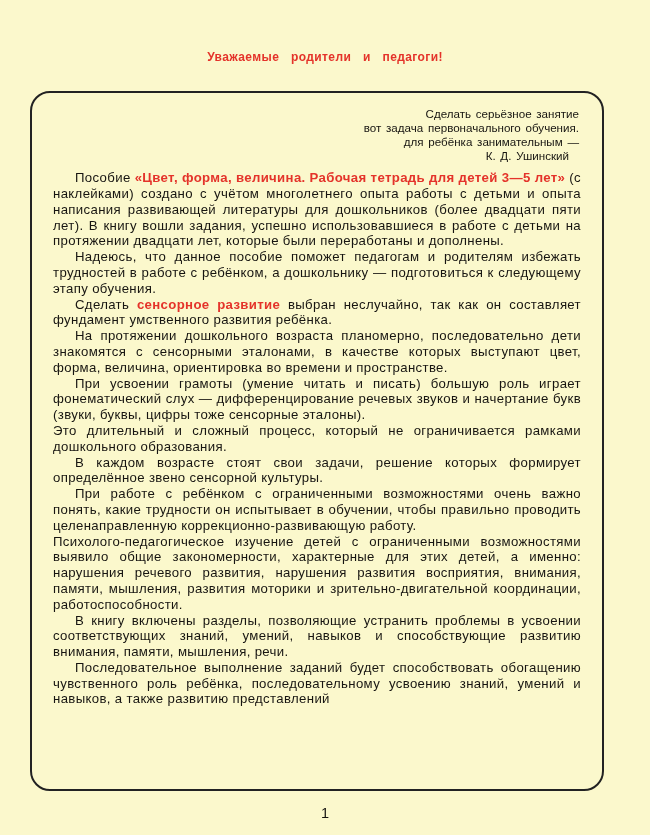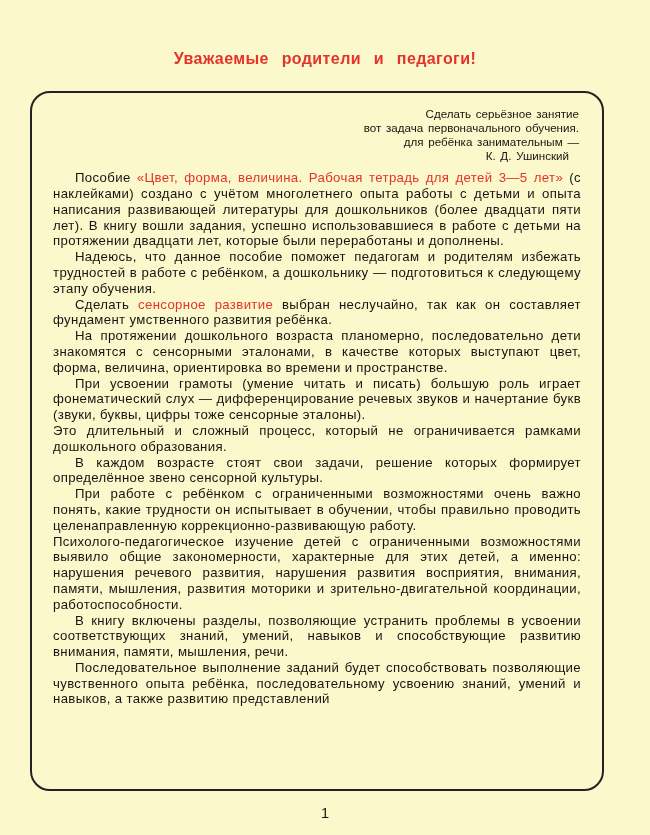--- a/index.html
+++ b/index.html
@@ -20,21 +20,21 @@
     width:650px;height:835px;
     background:var(--background);
     overflow:hidden;
   }
   .title{
     position:absolute;
     top:50px;left:0;right:0;
     margin:0;
     text-align:center;
     color:var(--accent-red);
-    font-size:16px;
+    font-size:12px;
     font-weight:bold;
     letter-spacing:0.4px;
     word-spacing:8px;
   }
   .frame{
     position:absolute;
     left:30px;top:91px;
     width:574px;height:700px;
     border:2.5px solid var(--border);
     border-radius:20px;
@@ -64,21 +64,21 @@
   }
   .body-text p{
     margin:0;
     text-indent:22px;
   }
   .body-text p.no-indent{
     text-indent:0;
   }
   .body-text .red{
     color:var(--accent-red);
-    font-weight:normal;
+    font-weight:bold;
   }
   .page-number{
     position:absolute;
     bottom:14px;left:0;right:0;
     text-align:center;
     color:var(--text);
     font-size:14.5px;
     font-weight:500;
   }
 </style>
@@ -104,20 +104,20 @@
         <p><span>Пособие </span><span class="red">«Цвет, форма, величина. Рабочая тетрадь для детей 3—5 лет»</span><span> (с наклейками) создано с учётом многолетнего опыта работы с детьми и опыта написания развивающей литературы для дошкольников (более двадцати пяти лет). В книгу вошли задания, успешно использовавшиеся в работе с детьми на протяжении двадцати лет, которые были переработаны и дополнены.</span></p>
         <p><span>Надеюсь, что данное пособие поможет педагогам и родителям избежать трудностей в работе с ребёнком, а дошкольнику — подготовиться к следующему этапу обучения.</span></p>
         <p><span>Сделать </span><span class="red">сенсорное развитие</span><span> выбран неслучайно, так как он составляет фундамент умственного развития ребёнка.</span></p>
         <p><span>На протяжении дошкольного возраста планомерно, последовательно дети знакомятся с сенсорными эталонами, в качестве которых выступают цвет, форма, величина, ориентировка во времени и пространстве.</span></p>
         <p><span>При усвоении грамоты (умение читать и писать) большую роль играет фонематический слух — дифференцирование речевых звуков и начертание букв (звуки, буквы, цифры тоже сенсорные эталоны).</span></p>
         <p class="no-indent"><span>Это длительный и сложный процесс, который не ограничивается рамками дошкольного образования.</span></p>
         <p><span>В каждом возрасте стоят свои задачи, решение которых формирует определённое звено сенсорной культуры.</span></p>
         <p><span>При работе с ребёнком с ограниченными возможностями очень важно понять, какие трудности он испытывает в обучении, чтобы правильно проводить целенаправленную коррекционно-развивающую работу.</span></p>
         <p class="no-indent"><span>Психолого-педагогическое изучение детей с ограниченными возможностями выявило общие закономерности, характерные для этих детей, а именно: нарушения речевого развития, нарушения развития восприятия, внимания, памяти, мышления, развития моторики и зрительно-двигательной координации, работоспособности.</span></p>
         <p><span>В книгу включены разделы, позволяющие устранить проблемы в усвоении соответствующих знаний, умений, навыков и способствующие развитию внимания, памяти, мышления, речи.</span></p>
-        <p><span>Последовательное выполнение заданий будет способствовать позволяющие чувственного опыта ребёнка, последовательному усвоению знаний, умений и навыков, а также развитию представлений</span></p>
+        <p><span>Последовательное выполнение заданий будет способствовать обогащению чувственного роль ребёнка, последовательному усвоению знаний, умений и навыков, а также развитию представлений</span></p>
       </div>
 
   </div>
 
   <div class="page-number">1</div>
 
 </div>
 
 </body></html>

